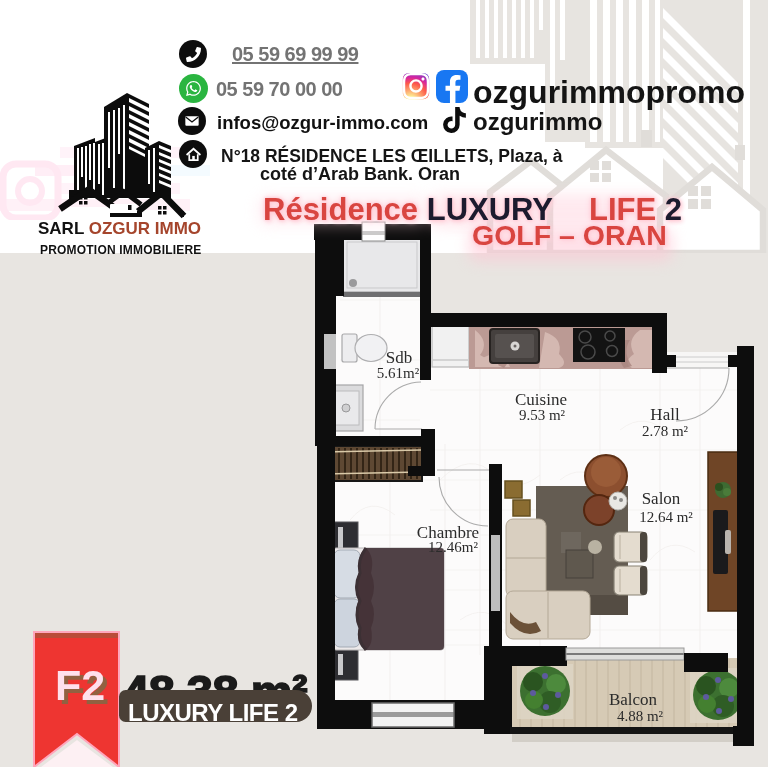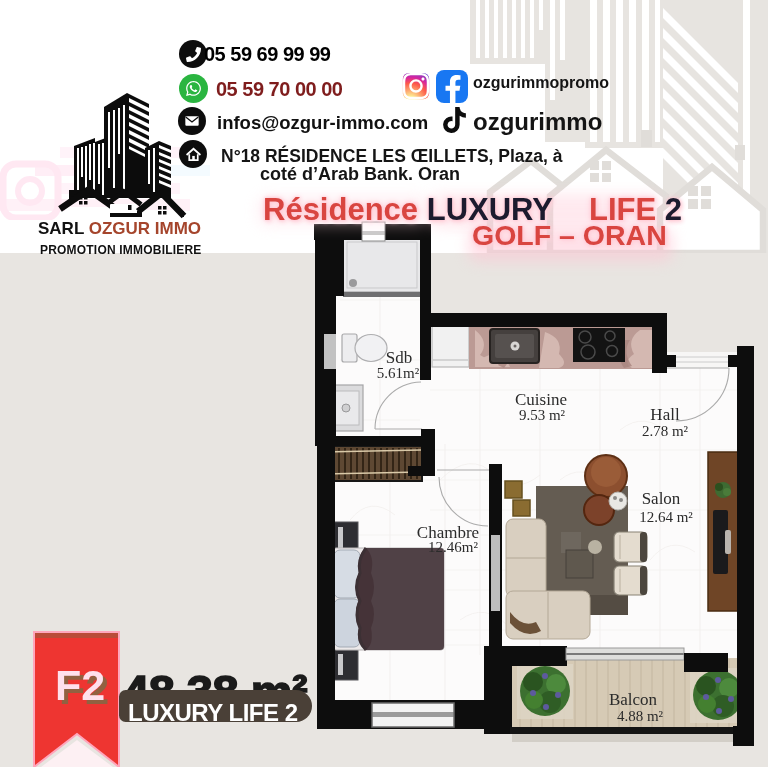--- a/index.html
+++ b/index.html
@@ -153,29 +153,29 @@
 <div class="abs" style="left:38px;top:219px;font-size:17px;font-weight:bold;color:#111;white-space:nowrap;">SARL <span style="color:#a5452c;">OZGUR IMMO</span></div>
 
 <div class="abs" style="left:40px;top:236px;font-size:12px;font-weight:bold;color:#111;letter-spacing:0.2px;white-space:nowrap;margin-top:7px;">PROMOTION IMMOBILIERE</div>
 
 <div class="abs" style="left:179px;top:40px;width:28px;height:28px;border-radius:50%;background:#0d0d0d;display:flex;align-items:center;justify-content:center;">
 <svg width="15" height="15" viewBox="0 0 512 512">
       <path fill="#fff" d="M493.4 24.6l-104-24c-11.3-2.6-22.9 3.3-27.5 13.9l-48 112c-4.2 9.8-1.4 21.3 6.9 28l60.6 49.6c-36 76.7-98.9 140.5-177.2 177.2l-49.6-60.6c-6.8-8.3-18.2-11.1-28-6.9l-112 48C3.9 366.5-2 378.1.6 389.4l24 104C27.1 504.2 36.7 512 48 512c256.1 0 464-207.5 464-464 0-11.2-7.7-20.9-18.6-23.4z"></path>
     </svg>
 </div>
 
-<div class="abs" style="left:204px;top:43px;font-size:20px;font-weight:bold;color:#000000;letter-spacing:-0.5px;">05 59 69 99 99</div>
+<div class="abs" style="left:232px;top:43px;font-size:20px;font-weight:bold;color:#737373;letter-spacing:-0.5px;text-decoration:underline;">05 59 69 99 99</div>
 
 <div class="abs" style="left:179px;top:74px;width:29px;height:29px;border-radius:50%;background:#2ab540;display:flex;align-items:center;justify-content:center;">
 <svg width="17" height="17" viewBox="0 0 448 512">
       <path fill="#fff" d="M380.9 97.1C339 55.1 283.2 32 224.1 32c-122.4 0-222 99.6-222 222 0 39.1 10.2 77.3 29.6 111L0 480l117.7-30.9c32.4 17.7 68.9 27 106.1 27h.1c122.3 0 224.1-99.6 224.1-222 0-59.3-25.2-115-67.1-157zm-157 341.6c-33.2 0-65.7-8.9-94-25.7l-6.7-4-69.8 18.3L72 359.2l-4.4-7c-18.5-29.4-28.2-63.3-28.2-98.2 0-101.7 82.8-184.5 184.6-184.5 49.3 0 95.6 19.2 130.4 54.1 34.8 34.9 56.2 81.2 56.1 130.5 0 101.8-84.9 184.6-186.6 184.6zm101.2-138.2c-5.5-2.8-32.8-16.2-37.9-18-5.1-1.9-8.8-2.8-12.5 2.8-3.7 5.6-14.3 18-17.6 21.8-3.2 3.7-6.5 4.2-12 1.4-32.6-16.3-54-29.1-75.5-66-5.7-9.8 5.7-9.1 16.3-30.3 1.8-3.7.9-6.9-.5-9.7-1.4-2.8-12.5-30.1-17.1-41.2-4.5-10.8-9.1-9.3-12.5-9.5-3.2-.2-6.9-.2-10.6-.2-3.7 0-9.7 1.4-14.8 6.9-5.1 5.6-19.4 19-19.4 46.3 0 27.3 19.9 53.7 22.6 57.4 2.8 3.7 39.1 59.7 94.8 83.8 35.2 15.2 49 16.5 66.6 13.9 10.7-1.6 32.8-13.4 37.4-26.4 4.6-13 4.6-24.1 3.2-26.4-1.3-2.5-5-3.9-10.5-6.6z"></path>
     </svg>
 </div>
 
-<div class="abs" style="left:216px;top:78px;font-size:20px;font-weight:bold;color:#7f1d1d;letter-spacing:-0.5px;">05 59 70 00 00</div>
+<div class="abs" style="left:216px;top:78px;font-size:20px;font-weight:bold;color:#737373;letter-spacing:-0.5px;">05 59 70 00 00</div>
 
 <div class="abs" style="left:178px;top:107px;width:28px;height:28px;border-radius:50%;background:#0d0d0d;display:flex;align-items:center;justify-content:center;">
 <svg width="16" height="16" viewBox="0 0 24 24">
       <rect x="2" y="5" width="20" height="14" rx="1.5" fill="#fff"></rect>
       <path d="M2.5 6 L12 13.5 L21.5 6" stroke="#0d0d0d" stroke-width="2" fill="none"></path>
     </svg>
 </div>
 
 <div class="abs" style="left:217px;top:112px;font-size:18.5px;font-weight:bold;color:#111;">infos@ozgur-immo.com</div>
 
@@ -206,21 +206,21 @@
       <path fill="#fff" d="M224.1 141c-63.6 0-114.9 51.3-114.9 114.9s51.3 114.9 114.9 114.9S339 319.5 339 255.9 287.7 141 224.1 141zm0 189.6c-41.1 0-74.7-33.5-74.7-74.7s33.5-74.7 74.7-74.7 74.7 33.5 74.7 74.7-33.6 74.7-74.7 74.7zm146.4-194.3c0 14.9-12 26.8-26.8 26.8-14.9 0-26.8-12-26.8-26.8s12-26.8 26.8-26.8 26.8 12 26.8 26.8zm76.1 27.2c-1.7-35.9-9.9-67.7-36.2-93.9-26.2-26.2-58-34.4-93.9-36.2-37-2.1-147.9-2.1-184.9 0-35.8 1.7-67.6 9.9-93.9 36.1s-34.4 58-36.2 93.9c-2.1 37-2.1 147.9 0 184.9 1.7 35.9 9.9 67.7 36.2 93.9s58 34.4 93.9 36.2c37 2.1 147.9 2.1 184.9 0 35.9-1.7 67.7-9.9 93.9-36.2 26.2-26.2 34.4-58 36.2-93.9 2.1-37 2.1-147.8 0-184.8zM398.8 388c-7.8 19.6-22.9 34.7-42.6 42.6-29.5 11.7-99.5 9-132.1 9s-102.7 2.6-132.1-9c-19.6-7.8-34.7-22.9-42.6-42.6-11.7-29.5-9-99.5-9-132.1s-2.6-102.7 9-132.1c7.8-19.6 22.9-34.7 42.6-42.6 29.5-11.7 99.5-9 132.1-9s102.7-2.6 132.1 9c19.6 7.8 34.7 22.9 42.6 42.6 11.7 29.5 9 99.5 9 132.1s2.7 102.7-9 132.1z"></path>
     </svg>
 </div>
 
 <div class="abs" style="left:436px;top:70px;width:32px;height:33px;border-radius:8px;background:#1877f2;display:flex;align-items:flex-end;justify-content:center;overflow:hidden;">
 <svg width="18" height="28" viewBox="0 0 320 512" style="margin-right:-2px;">
       <path fill="#fff" d="M279.14 288l14.22-92.66h-88.91v-60.13c0-25.35 12.42-50.06 52.24-50.06h40.42V6.26S260.43 0 225.36 0c-73.22 0-121.08 44.38-121.08 124.72v70.62H22.89V288h81.39v224h100.17V288z"></path>
     </svg>
 </div>
 
-<div class="abs" style="left:473px;top:74px;font-size:16px;font-weight:bold;color:#141414;">ozgurimmopromo</div>
+<div class="abs" style="left:473px;top:74px;font-size:32px;font-weight:bold;color:#141414;">ozgurimmopromo</div>
 
 <div class="abs" style="left:442px;top:107px;width:25px;height:26px;">
 <svg width="25" height="26" viewBox="0 0 448 512">
       <path fill="#0d0d0d" d="M448,209.91a210.06,210.06,0,0,1-122.77-39.25V349.38A162.55,162.55,0,1,1,185,188.31V278.2a74.62,74.62,0,1,0,52.23,71.18V0l88,0a121.18,121.18,0,0,0,1.86,22.17h0A122.18,122.18,0,0,0,381,102.39a121.43,121.43,0,0,0,67,20.14Z"></path>
     </svg>
 </div>
 
 <div class="abs" style="left:473px;top:108px;font-size:24px;font-weight:bold;color:#141414;">ozgurimmo</div>
 
 <div class="abs" style="z-index:4;left:430px;top:194px;width:230px;height:34px;background:#ffc9d6;opacity:.4;filter:blur(7px);border-radius:10px;"></div>

